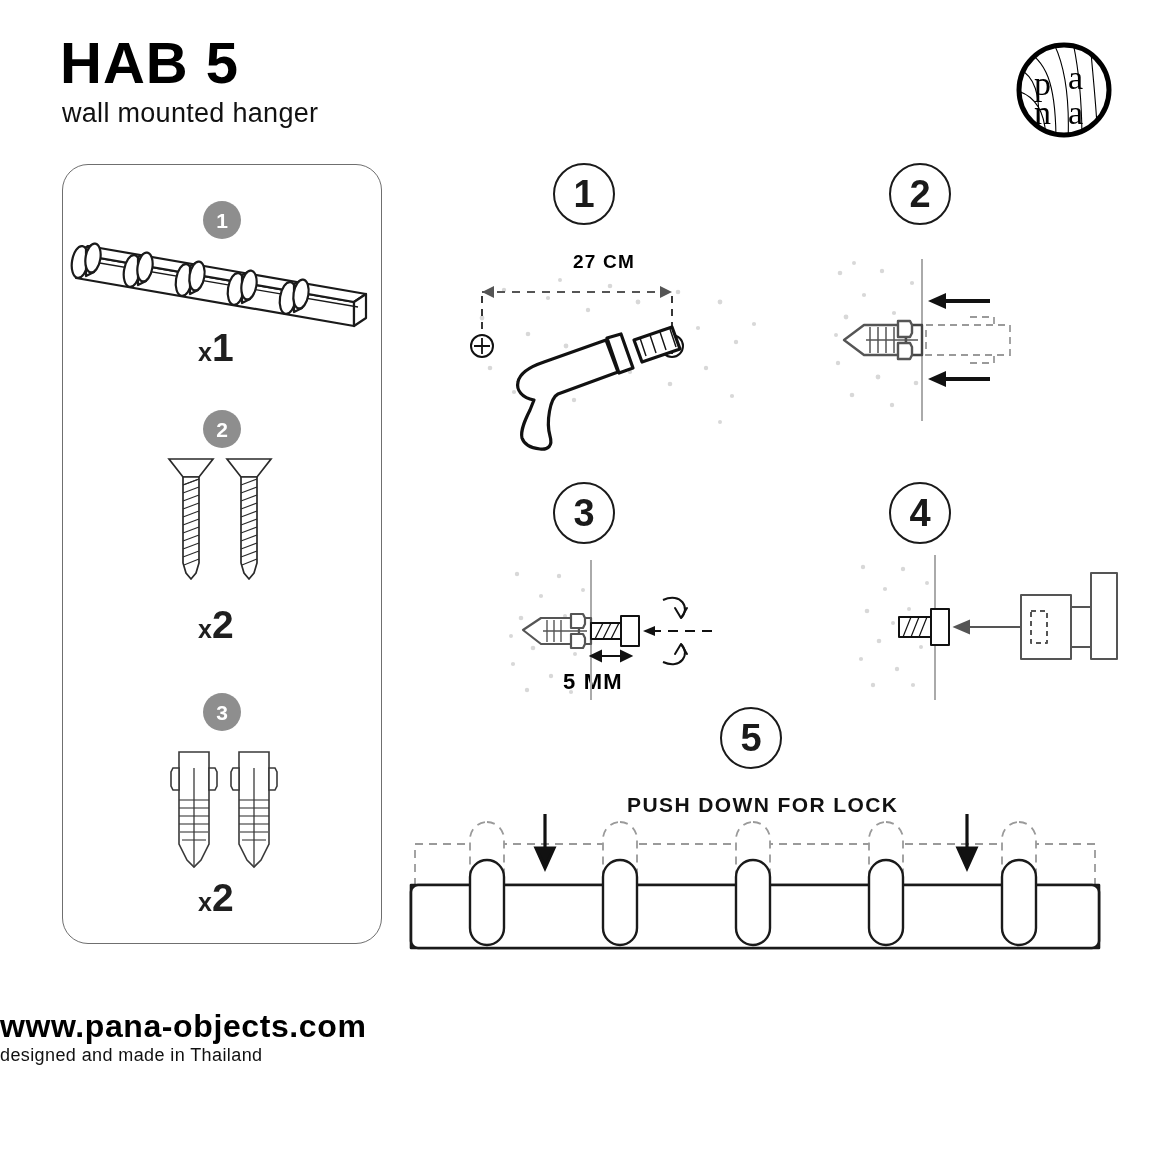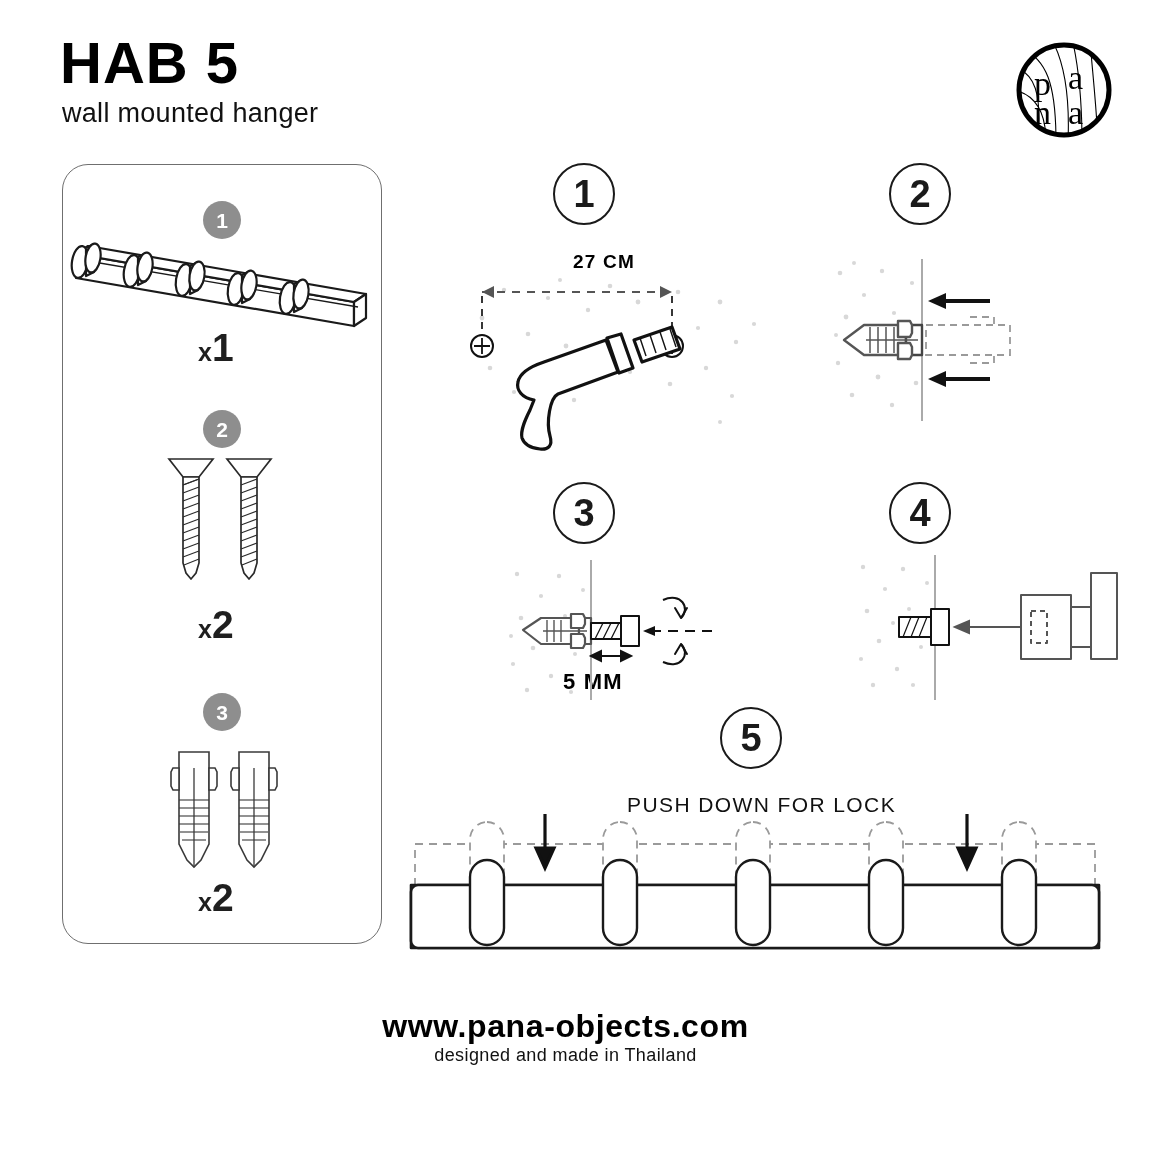--- a/index.html
+++ b/index.html
@@ -113,29 +113,30 @@
     white-space: nowrap;
   }
   #push-down-label {
     position: absolute;
     left: 627px;
     top: 793px;
     font-size: 21px;
     letter-spacing: 1.4px;
     color: #111;
     white-space: nowrap;
+    font-weight: bold;
   }
 
   
   #footer {
     position: absolute;
     left: 0;
     right: 23px;
     top: 1008px;
-    text-align: center;
+    text-align: left;
   }
   #footer-url {
     font-size: 32px;
     font-weight: bold;
     letter-spacing: 0.6px;
     color: #000;
     line-height: 1.15;
   }
   .footer-line {
     font-size: 18px;

